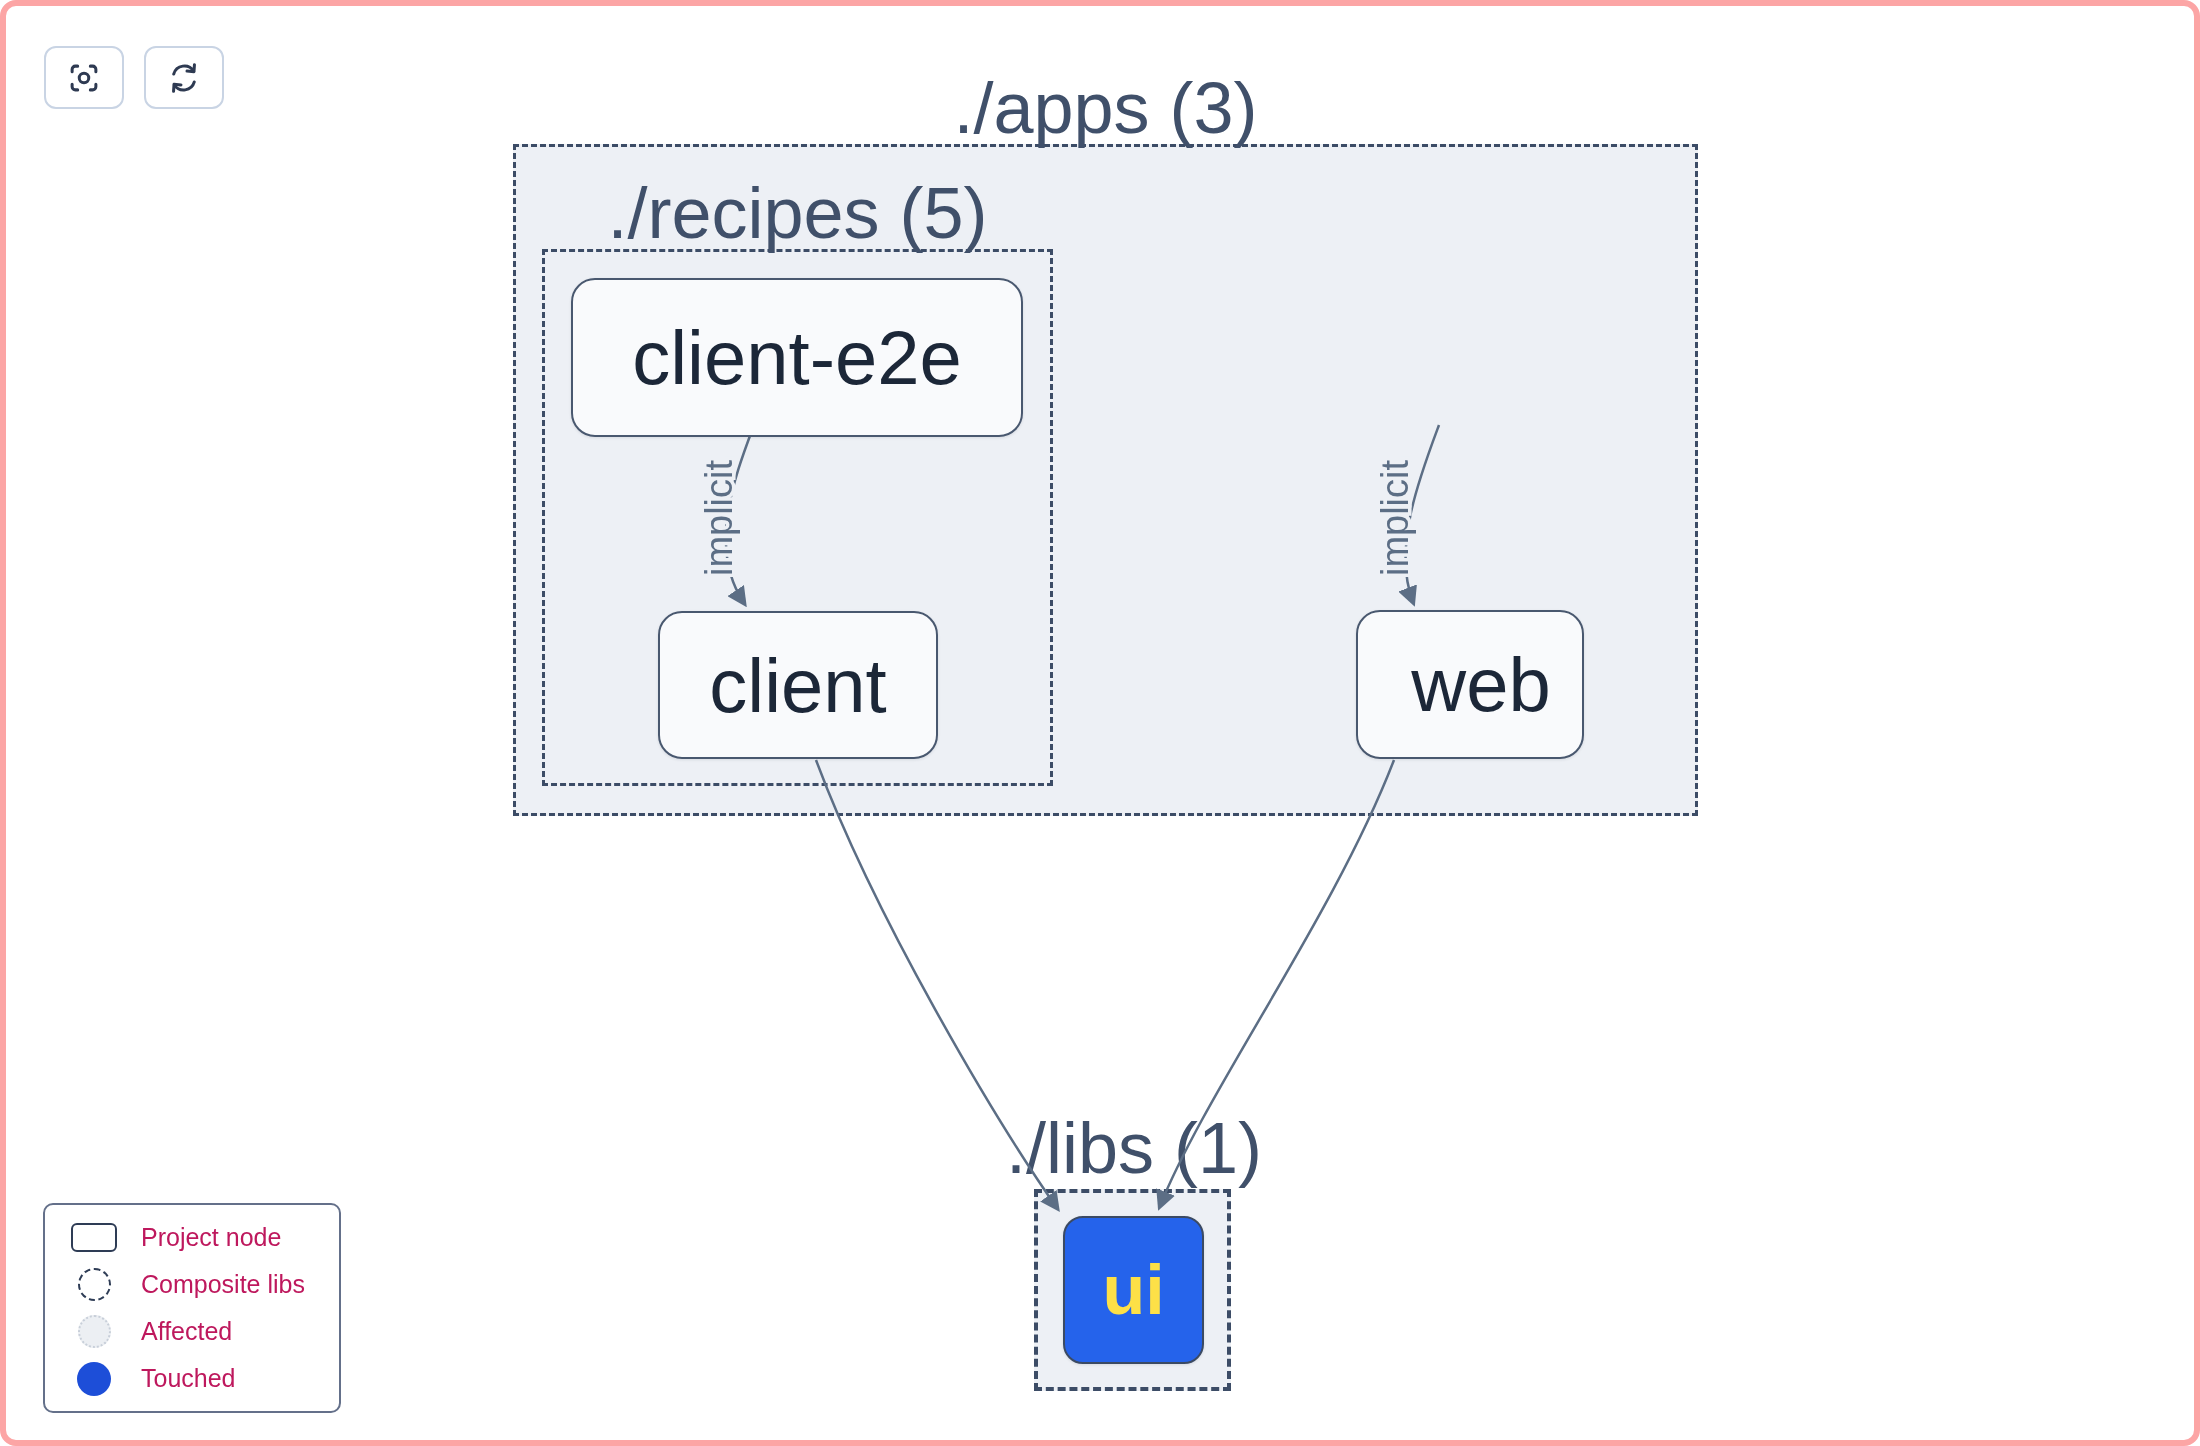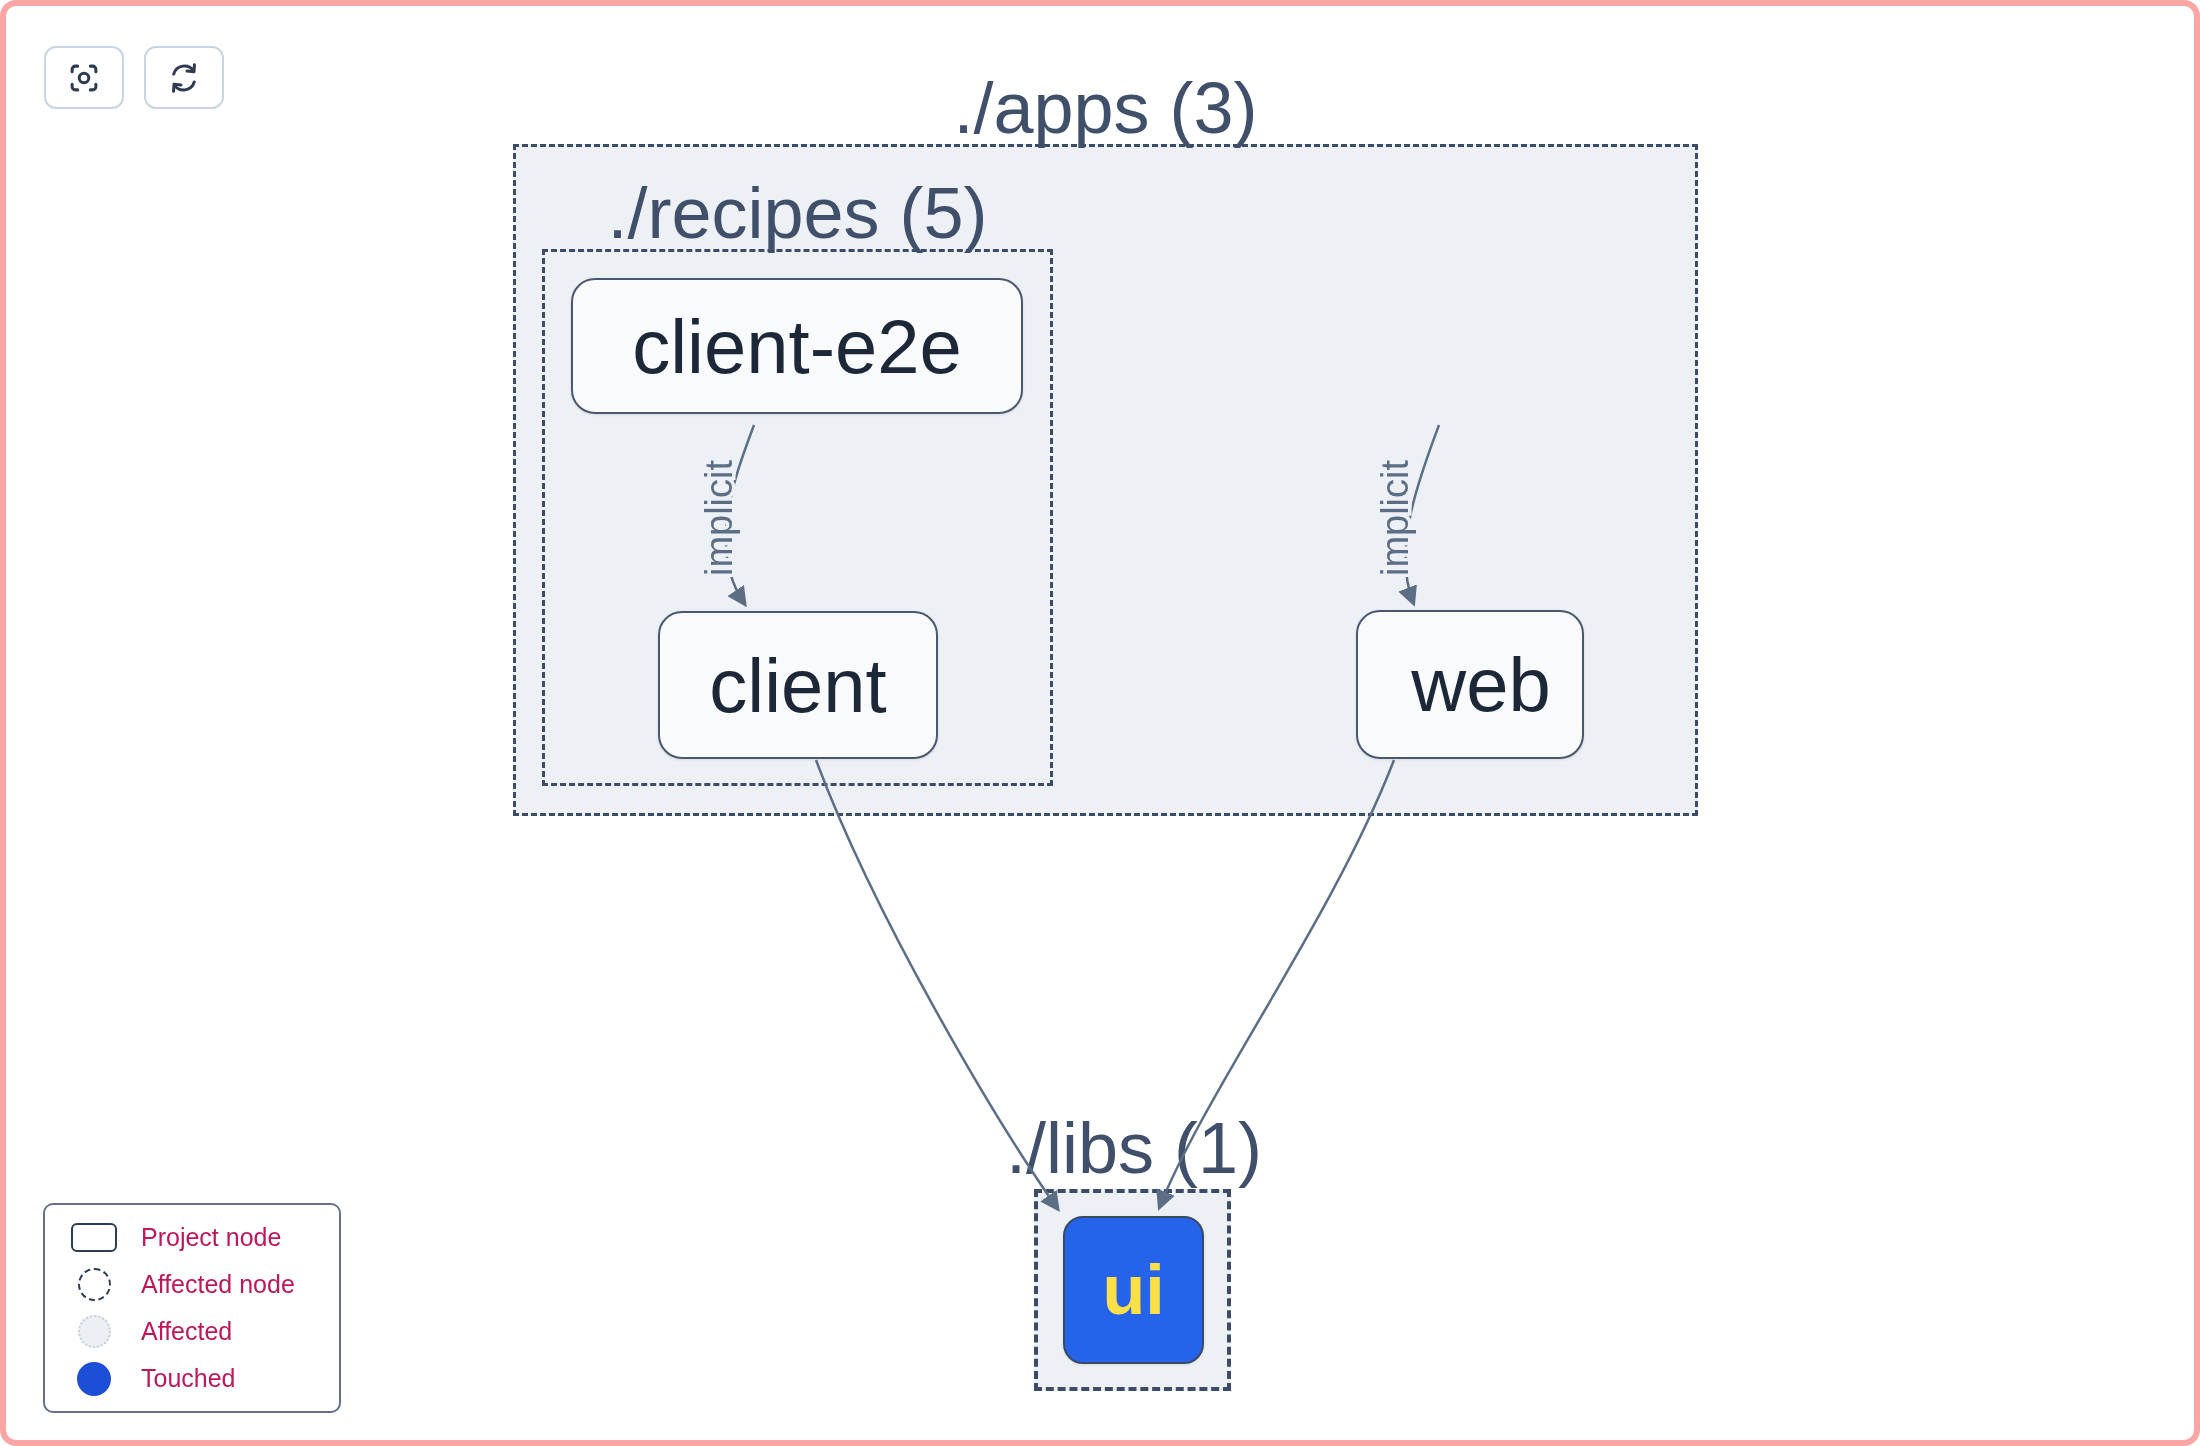--- a/index.html
+++ b/index.html
@@ -60,21 +60,21 @@
     display: flex; align-items: center; justify-content: center;
     background: #f9fafc;
     border: 2.5px solid #49586f;
     border-radius: 24px;
     color: #1c2738;
     font-size: 76px;
     z-index: 4;
     box-shadow: 0 1px 3px rgba(20,30,50,0.10);
     cursor: pointer;
   }
-  #node-client-e2e { left: 565px;  top: 272px;  width: 452px; height: 136px; }
+  #node-client-e2e { left: 565px;  top: 272px;  width: 452px; height: 159px; }
   #node-web-e2e    { left: 1263px; top: 272px;  width: 402px; height: 145px; }
   #node-client     { left: 652px;  top: 605px;  width: 280px; height: 148px; }
   #node-web        { left: 1350px; top: 604px;  width: 228px; height: 149px; padding-left: 22px; }
   #node-ui {
     left: 1057px; top: 1210px; width: 141px; height: 148px;
     color: #fde047; font-size: 70px; border-radius: 20px;
     border-color: #3b4a63;
     font-weight: bold;
   }
   
@@ -168,21 +168,21 @@
     <div class="legend-row">
       <div class="legend-swatch-col">
           <div class="sw-project"></div>
         </div>
       <div class="legend-label">Project node</div>
     </div>
     <div class="legend-row">
       <div class="legend-swatch-col">
           <div class="sw-composite"></div>
         </div>
-      <div class="legend-label">Affected node</div>
+      <div class="legend-label">Composite libs</div>
     </div>
     <div class="legend-row">
       <div class="legend-swatch-col">
           <div class="sw-affected"></div>
         </div>
       <div class="legend-label">Affected</div>
     </div>
     <div class="legend-row">
       <div class="legend-swatch-col">
           <div class="sw-touched" style="background-color: rgb(29, 78, 216);"></div>

